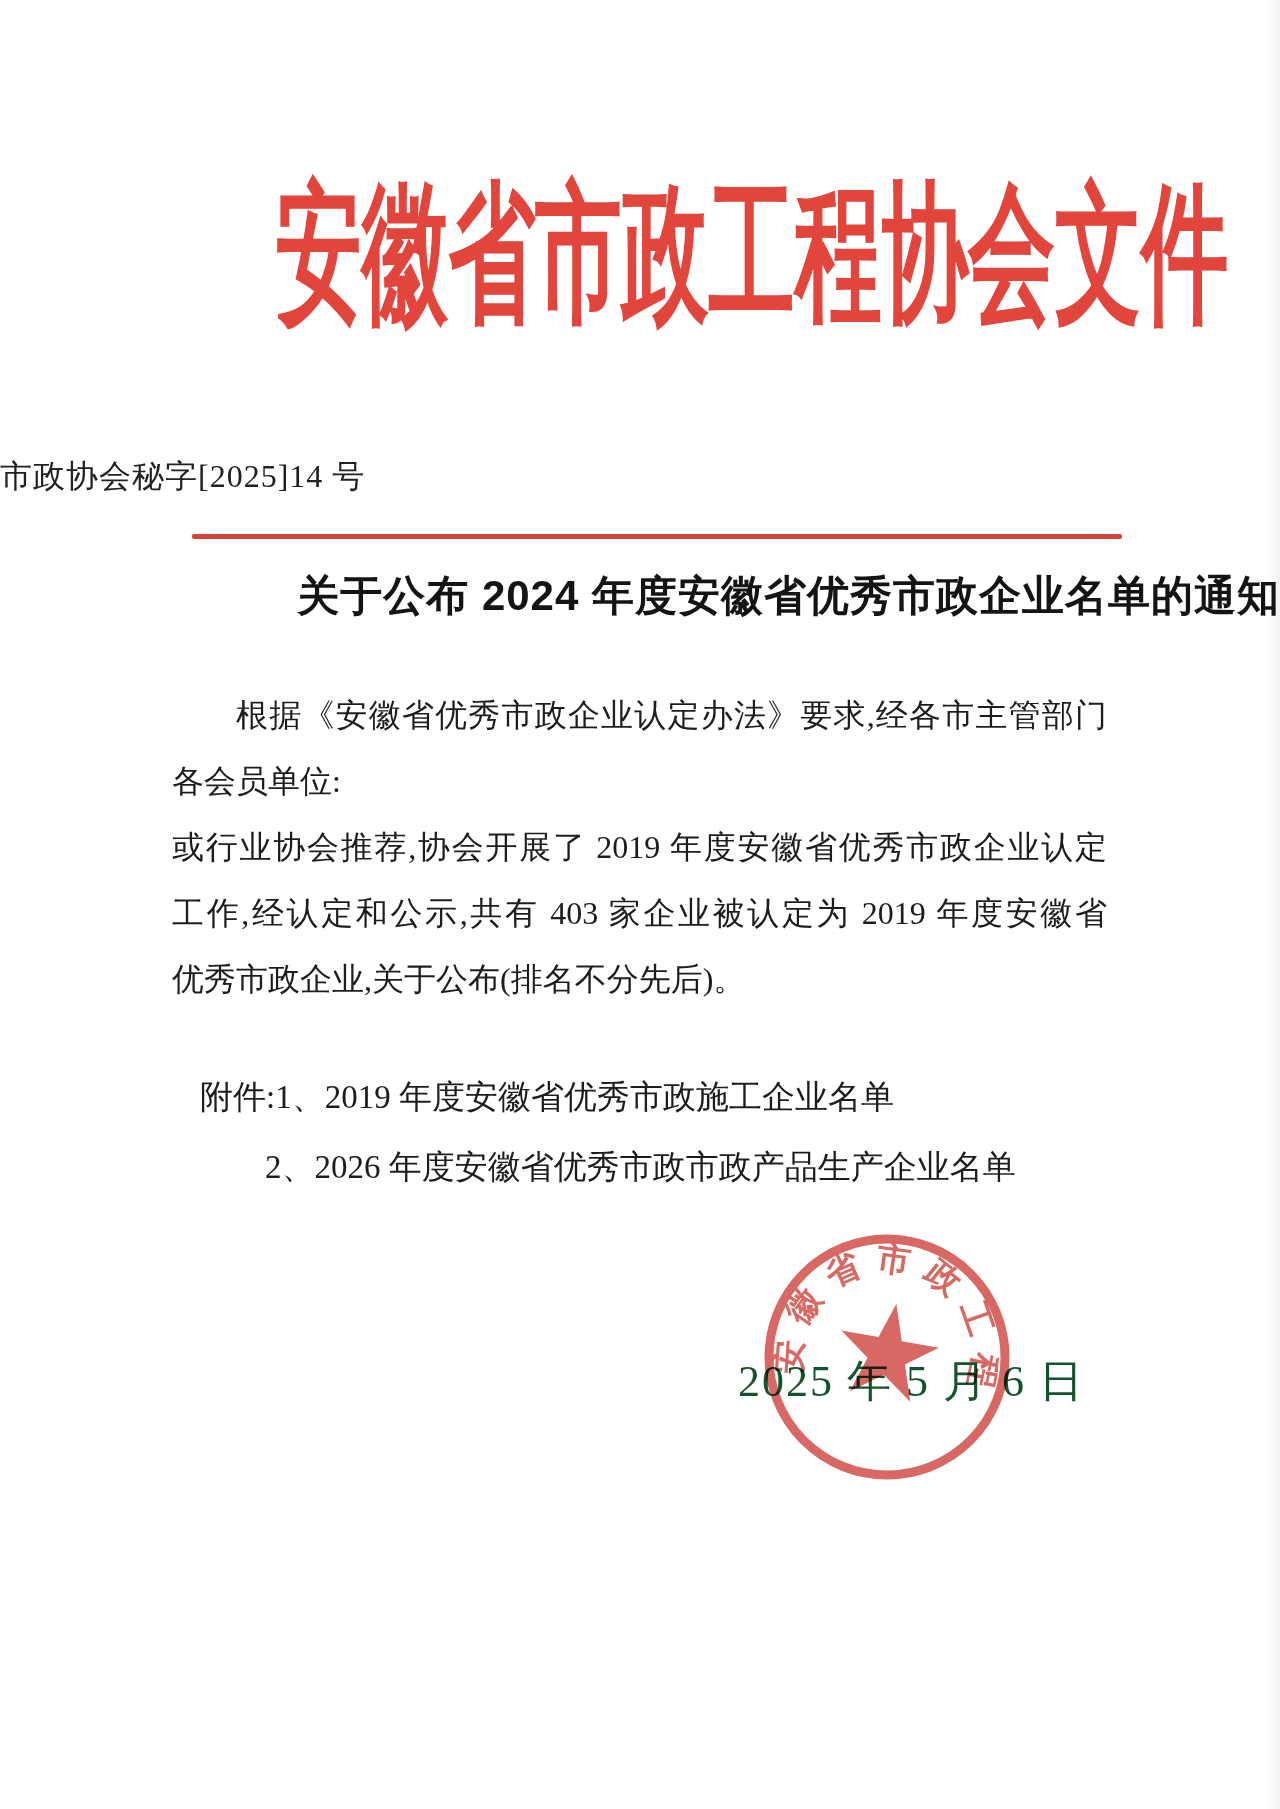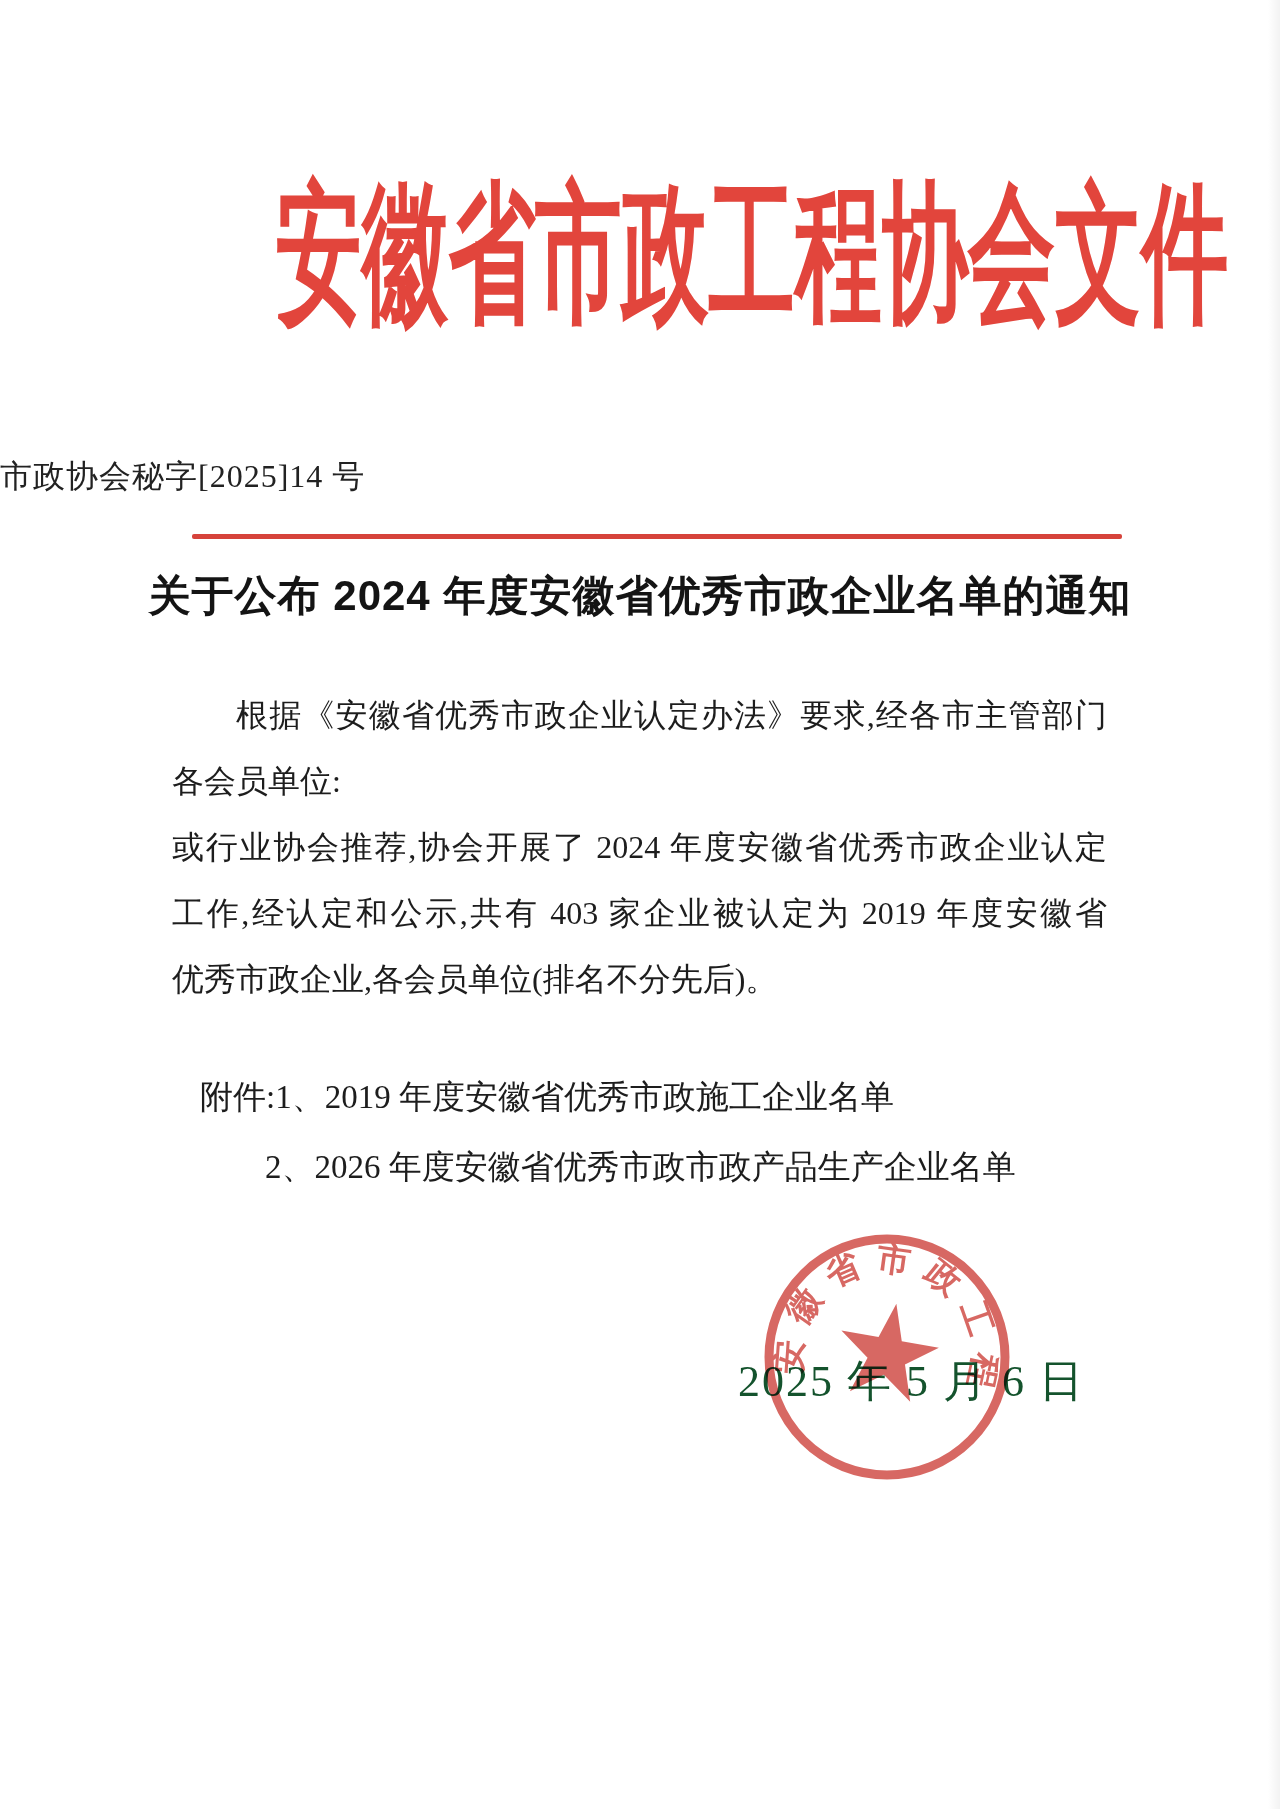--- a/index.html
+++ b/index.html
@@ -45,21 +45,21 @@
     width: 930px;
     height: 5px;
     background: #d6433b;
     border-radius: 2px;
   }
   .notice-title {
     position: absolute;
     top: 568px;
     left: 0;
     width: 1280px;
-    text-align: center;
+    text-align: right;
     font-family: "Liberation Sans", "DejaVu Sans", sans-serif;
     font-weight: bold;
     font-size: 42px;
     color: #141414;
     letter-spacing: 1px;
   }
   .body-block {
     position: absolute;
     top: 682px;
     left: 172px;
@@ -124,23 +124,23 @@
 
   <div class="doc-number">市政协会秘字[2025]14 号</div>
 
   <div class="red-rule"></div>
 
   <div class="notice-title">关于公布 2024 年度安徽省优秀市政企业名单的通知</div>
 
   <div class="body-block">
     <div class="body-line justified indent">根据《安徽省优秀市政企业认定办法》要求,经各市主管部门</div>
     <div class="body-line">各会员单位:</div>
-    <div class="body-line justified">或行业协会推荐,协会开展了 2024 年度安徽省优秀市政企业认定</div>
+    <div class="body-line justified">或行业协会推荐,协会开展了 2019 年度安徽省优秀市政企业认定</div>
     <div class="body-line justified">工作,经认定和公示,共有 403 家企业被认定为 2019 年度安徽省</div>
-    <div class="body-line">优秀市政企业,各会员单位(排名不分先后)。</div>
+    <div class="body-line">优秀市政企业,关于公布(排名不分先后)。</div>
   </div>
 
   <div class="attach-block">
     <div class="attach-line-1">
       <span>附件:</span><span>1、2019 年度安徽省优秀市政施工企业名单</span>
     </div>
     <div class="attach-line-2">2、2026 年度安徽省优秀市政市政产品生产企业名单</div>
   </div>
 
   <div class="issue-date">2025 年 5 月 6 日</div>

